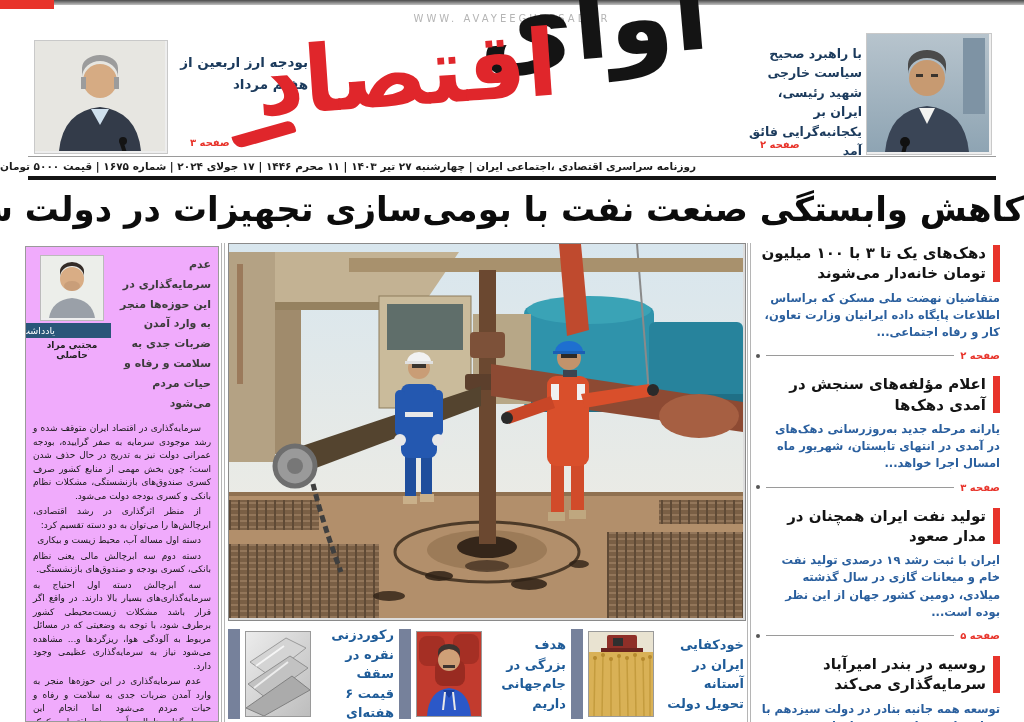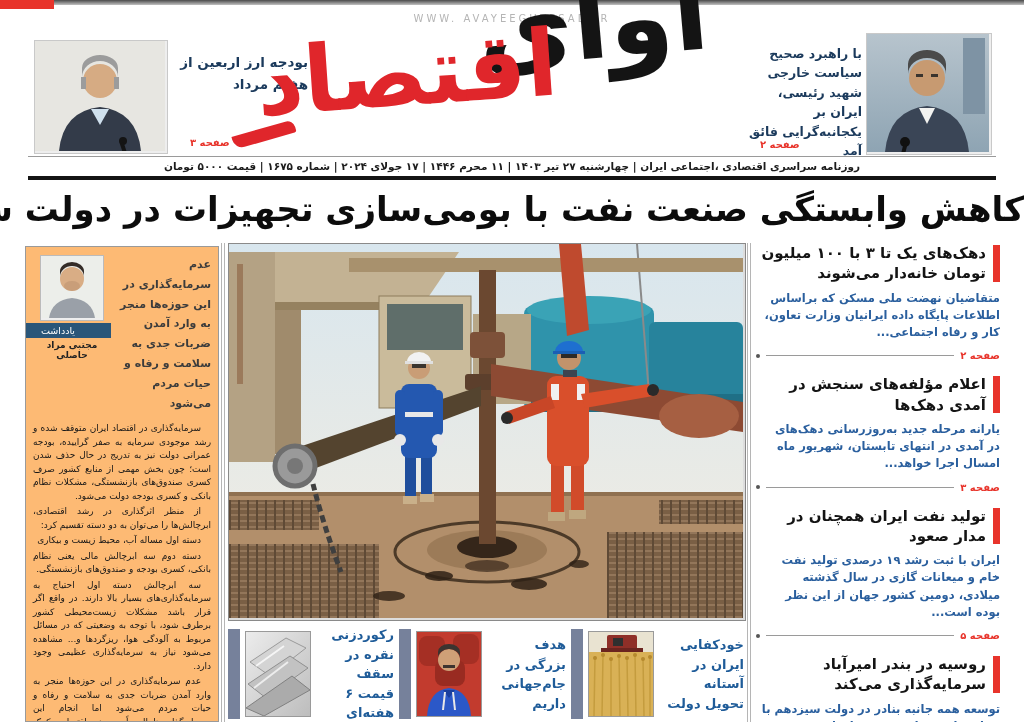--- a/index.html
+++ b/index.html
@@ -29,21 +29,21 @@
   .logo{position:absolute;left:238px;top:0;width:520px;height:154px;direction:rtl;}
   .logo-black{position:absolute;right:50px;top:-30px;font-size:104px;font-weight:bold;
               color:#141414;transform:rotate(-5deg);line-height:1;}
   .logo-red{position:absolute;left:18px;top:28px;font-size:92px;font-weight:bold;
             color:#e0262b;transform:rotate(-4deg);line-height:1;}
   .logo-tail{position:absolute;left:232px;top:128px;width:64px;height:13px;background:#e0262b;
              transform:rotate(-16deg);border-radius:0 8px 2px 10px;}
 
   
   .rule-thin{position:absolute;left:28px;top:156px;width:968px;height:1px;background:#9a9a9a;}
-  .dateline{position:absolute;left:0;top:160px;width:100%;text-align:center;direction:rtl;
+  .dateline{position:absolute;left:0;top:160px;width:100%;text-align:left;direction:rtl;
             font-size:10.5px;color:#1c1c1c;font-weight:bold;}
   .rule-thick{position:absolute;left:28px;top:176px;width:968px;height:4px;background:#141414;}
 
   .main-headline{position:absolute;left:0;top:189px;width:1024px;text-align:center;direction:rtl;
                  font-size:34px;font-weight:bold;color:#0c0c0c;white-space:nowrap;letter-spacing:-0.5px;}
 
   
   .vsep{position:absolute;top:243px;height:479px;width:2px;
         border-left:1px solid #b5b5b5;border-right:1px solid #b5b5b5;}
   .vsep-a{left:221px;} .vsep-b{left:747px;}
@@ -68,27 +68,27 @@
   
   .bbox{position:absolute;top:629px;height:90px;display:flex;align-items:stretch;}
   .bbox-a{left:228px;width:166px;} .bbox-b{left:399px;width:167px;} .bbox-c{left:571px;width:173px;}
   .bbar{width:12px;background:#76819b;}
   .bphoto{width:64px;height:84px;margin:0 5px;border:1px solid #9a9a9a;align-self:center;background:#eee;}
   .btitle{flex:1;direction:rtl;text-align:right;color:#1f5c99;font-weight:bold;font-size:13px;
           line-height:1.5;align-self:center;padding-left:2px;}
 
   
   .left-col{position:absolute;left:25px;top:246px;width:194px;height:476px;border:1px solid #9a9a9a;
-            box-sizing:border-box;padding:8px 7px;direction:rtl;overflow:hidden;background:#fdba74;}
+            box-sizing:border-box;padding:8px 7px;direction:rtl;overflow:hidden;background:#f0abfc;}
   .op-header{display:flex;gap:6px;}
   .op-quote{flex:1;font-size:11px;color:#3c3c3c;line-height:1.8;text-align:right;font-weight:bold;}
   .op-photo-block{width:78px;flex:none;text-align:center;}
   .op-photo{width:62px;height:64px;border:1px solid #bbb;margin:0 auto;background:#eee;}
   .op-label{display:block;width:74px;margin:2px auto 0;background:#2a5679;color:#fff;
-            font-size:9.5px;padding:2px 16px;text-align:center;}
+            font-size:9.5px;padding:2px 16px;text-align:left;}
   .op-author{font-size:9px;color:#222;margin-top:2px;font-weight:bold;}
   .op-body{margin-top:9px;font-size:9px;color:#161616;line-height:1.5;text-align:justify;}
   .op-body p{margin:0 0 2px;text-indent:10px;}
 </style>
 </head>
 <body>
 
 <div id="page">
 
   <div class="top-edge"></div>

